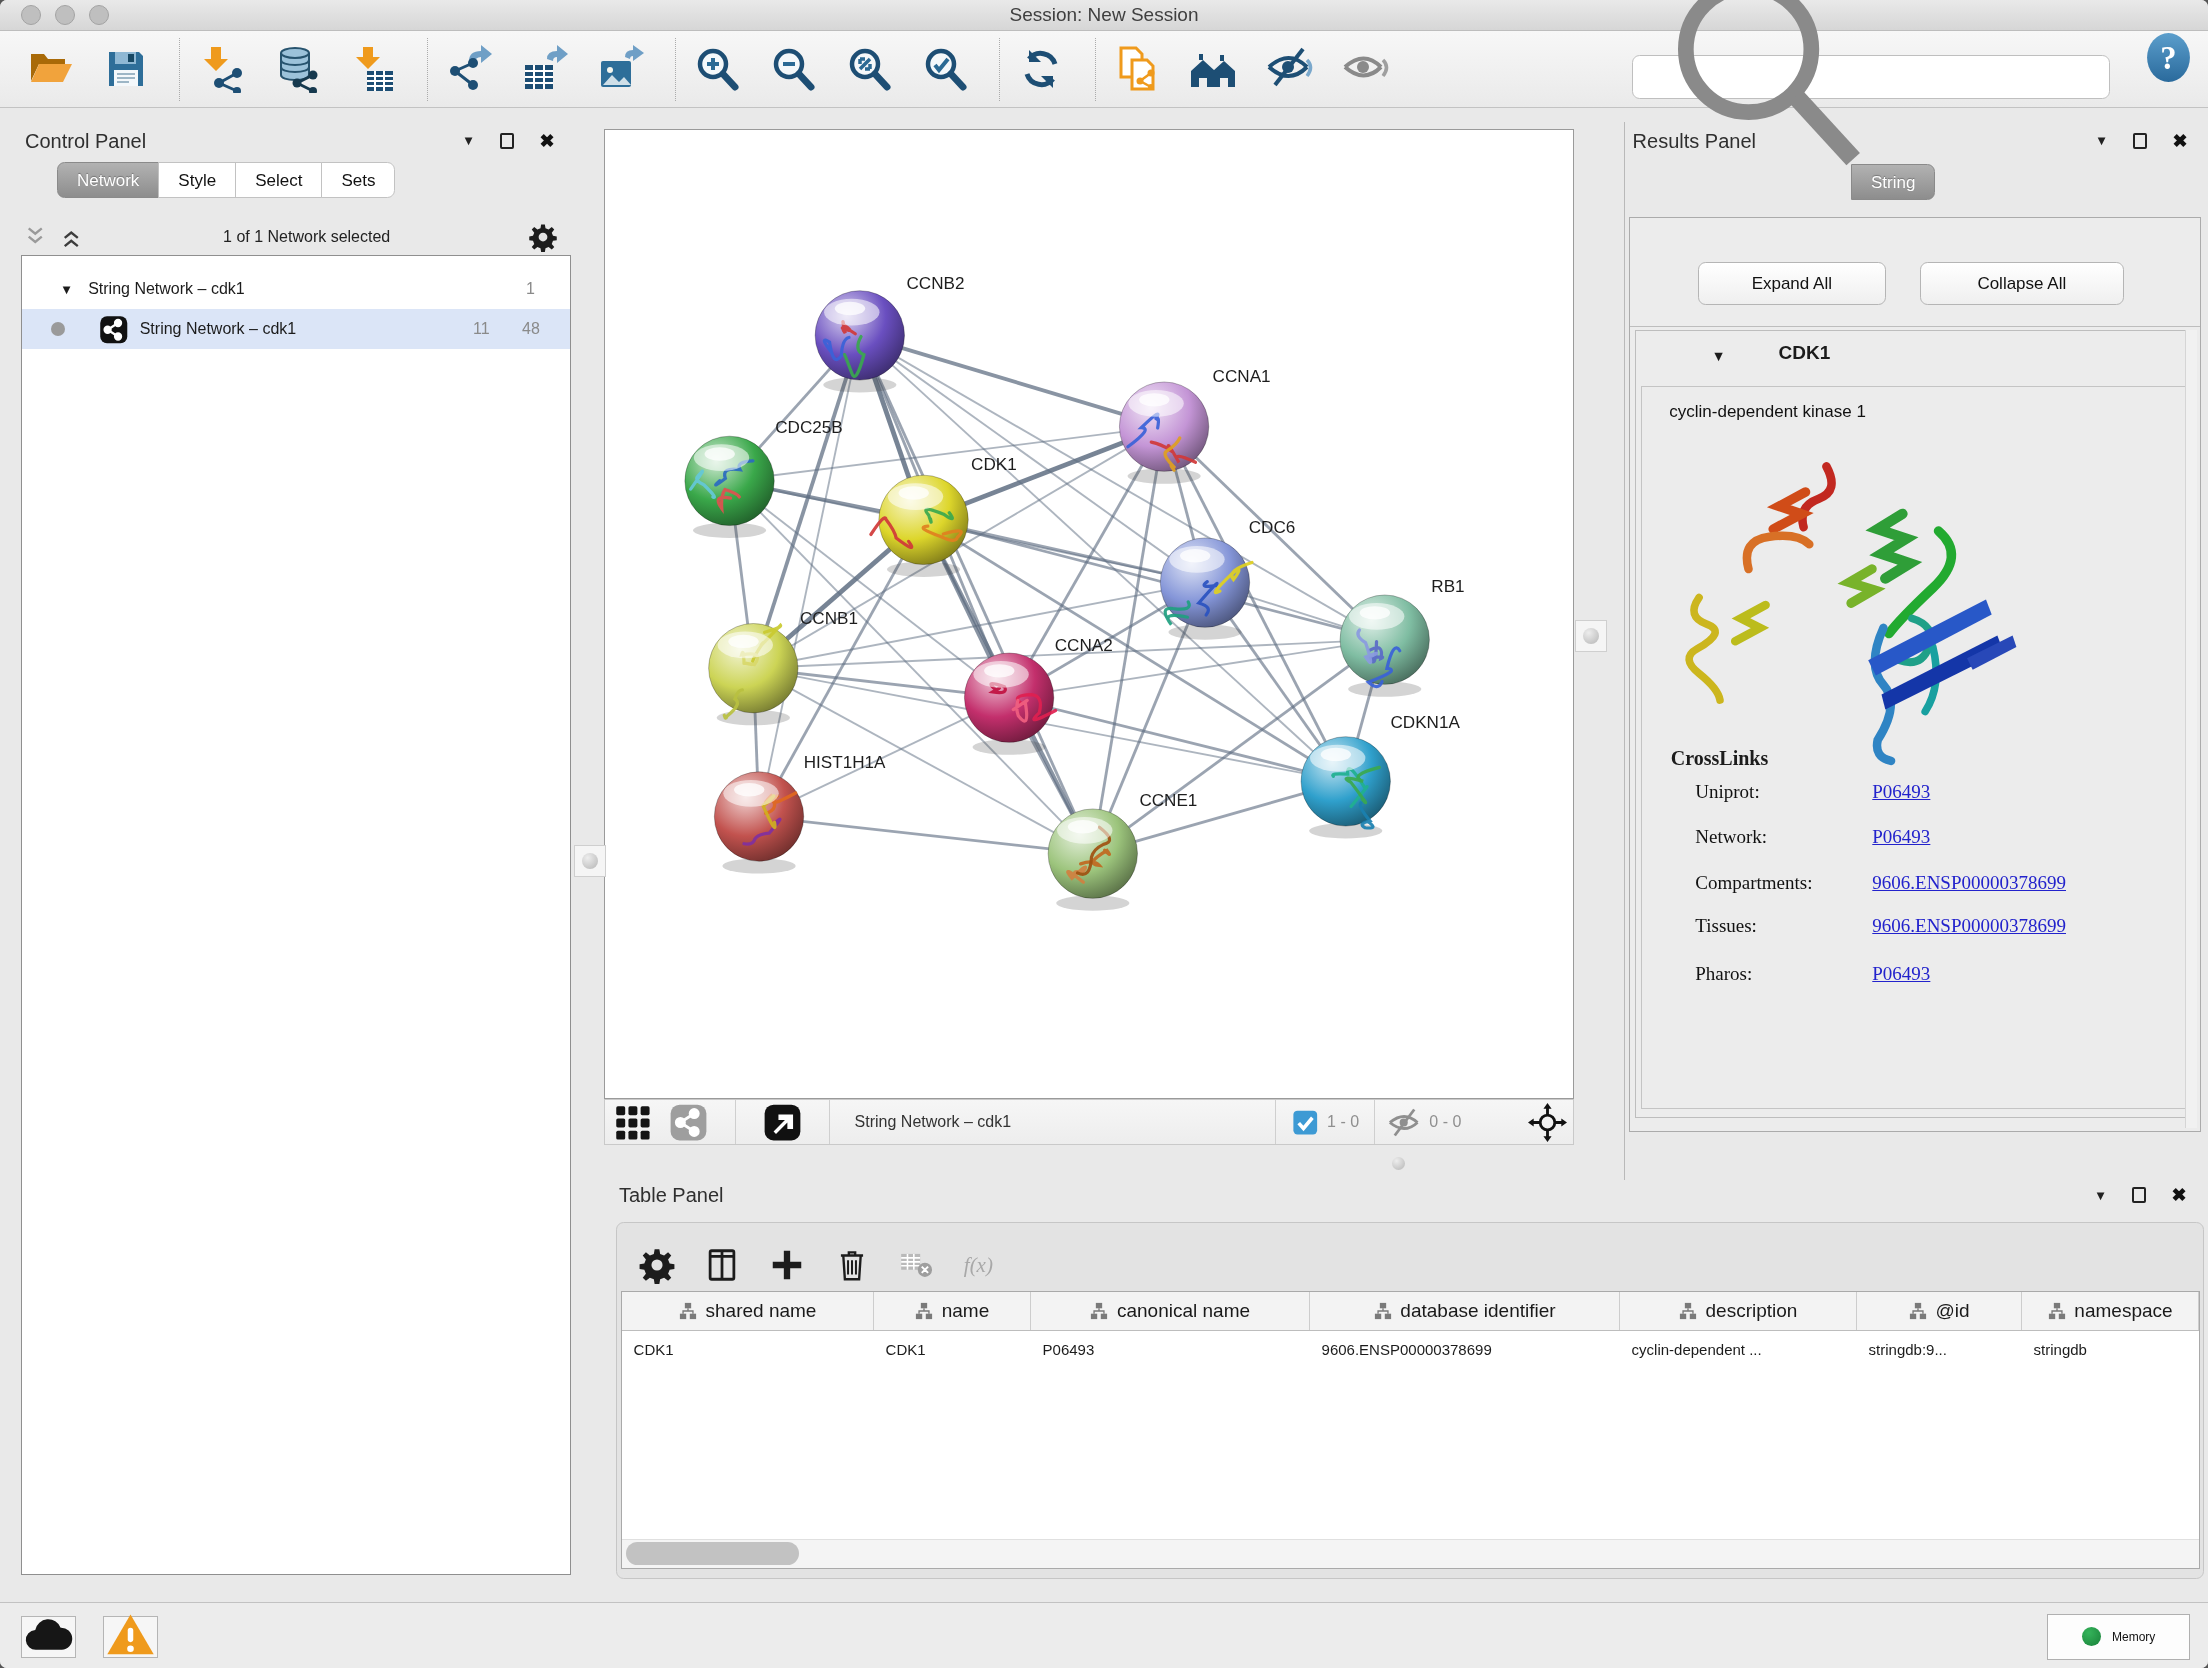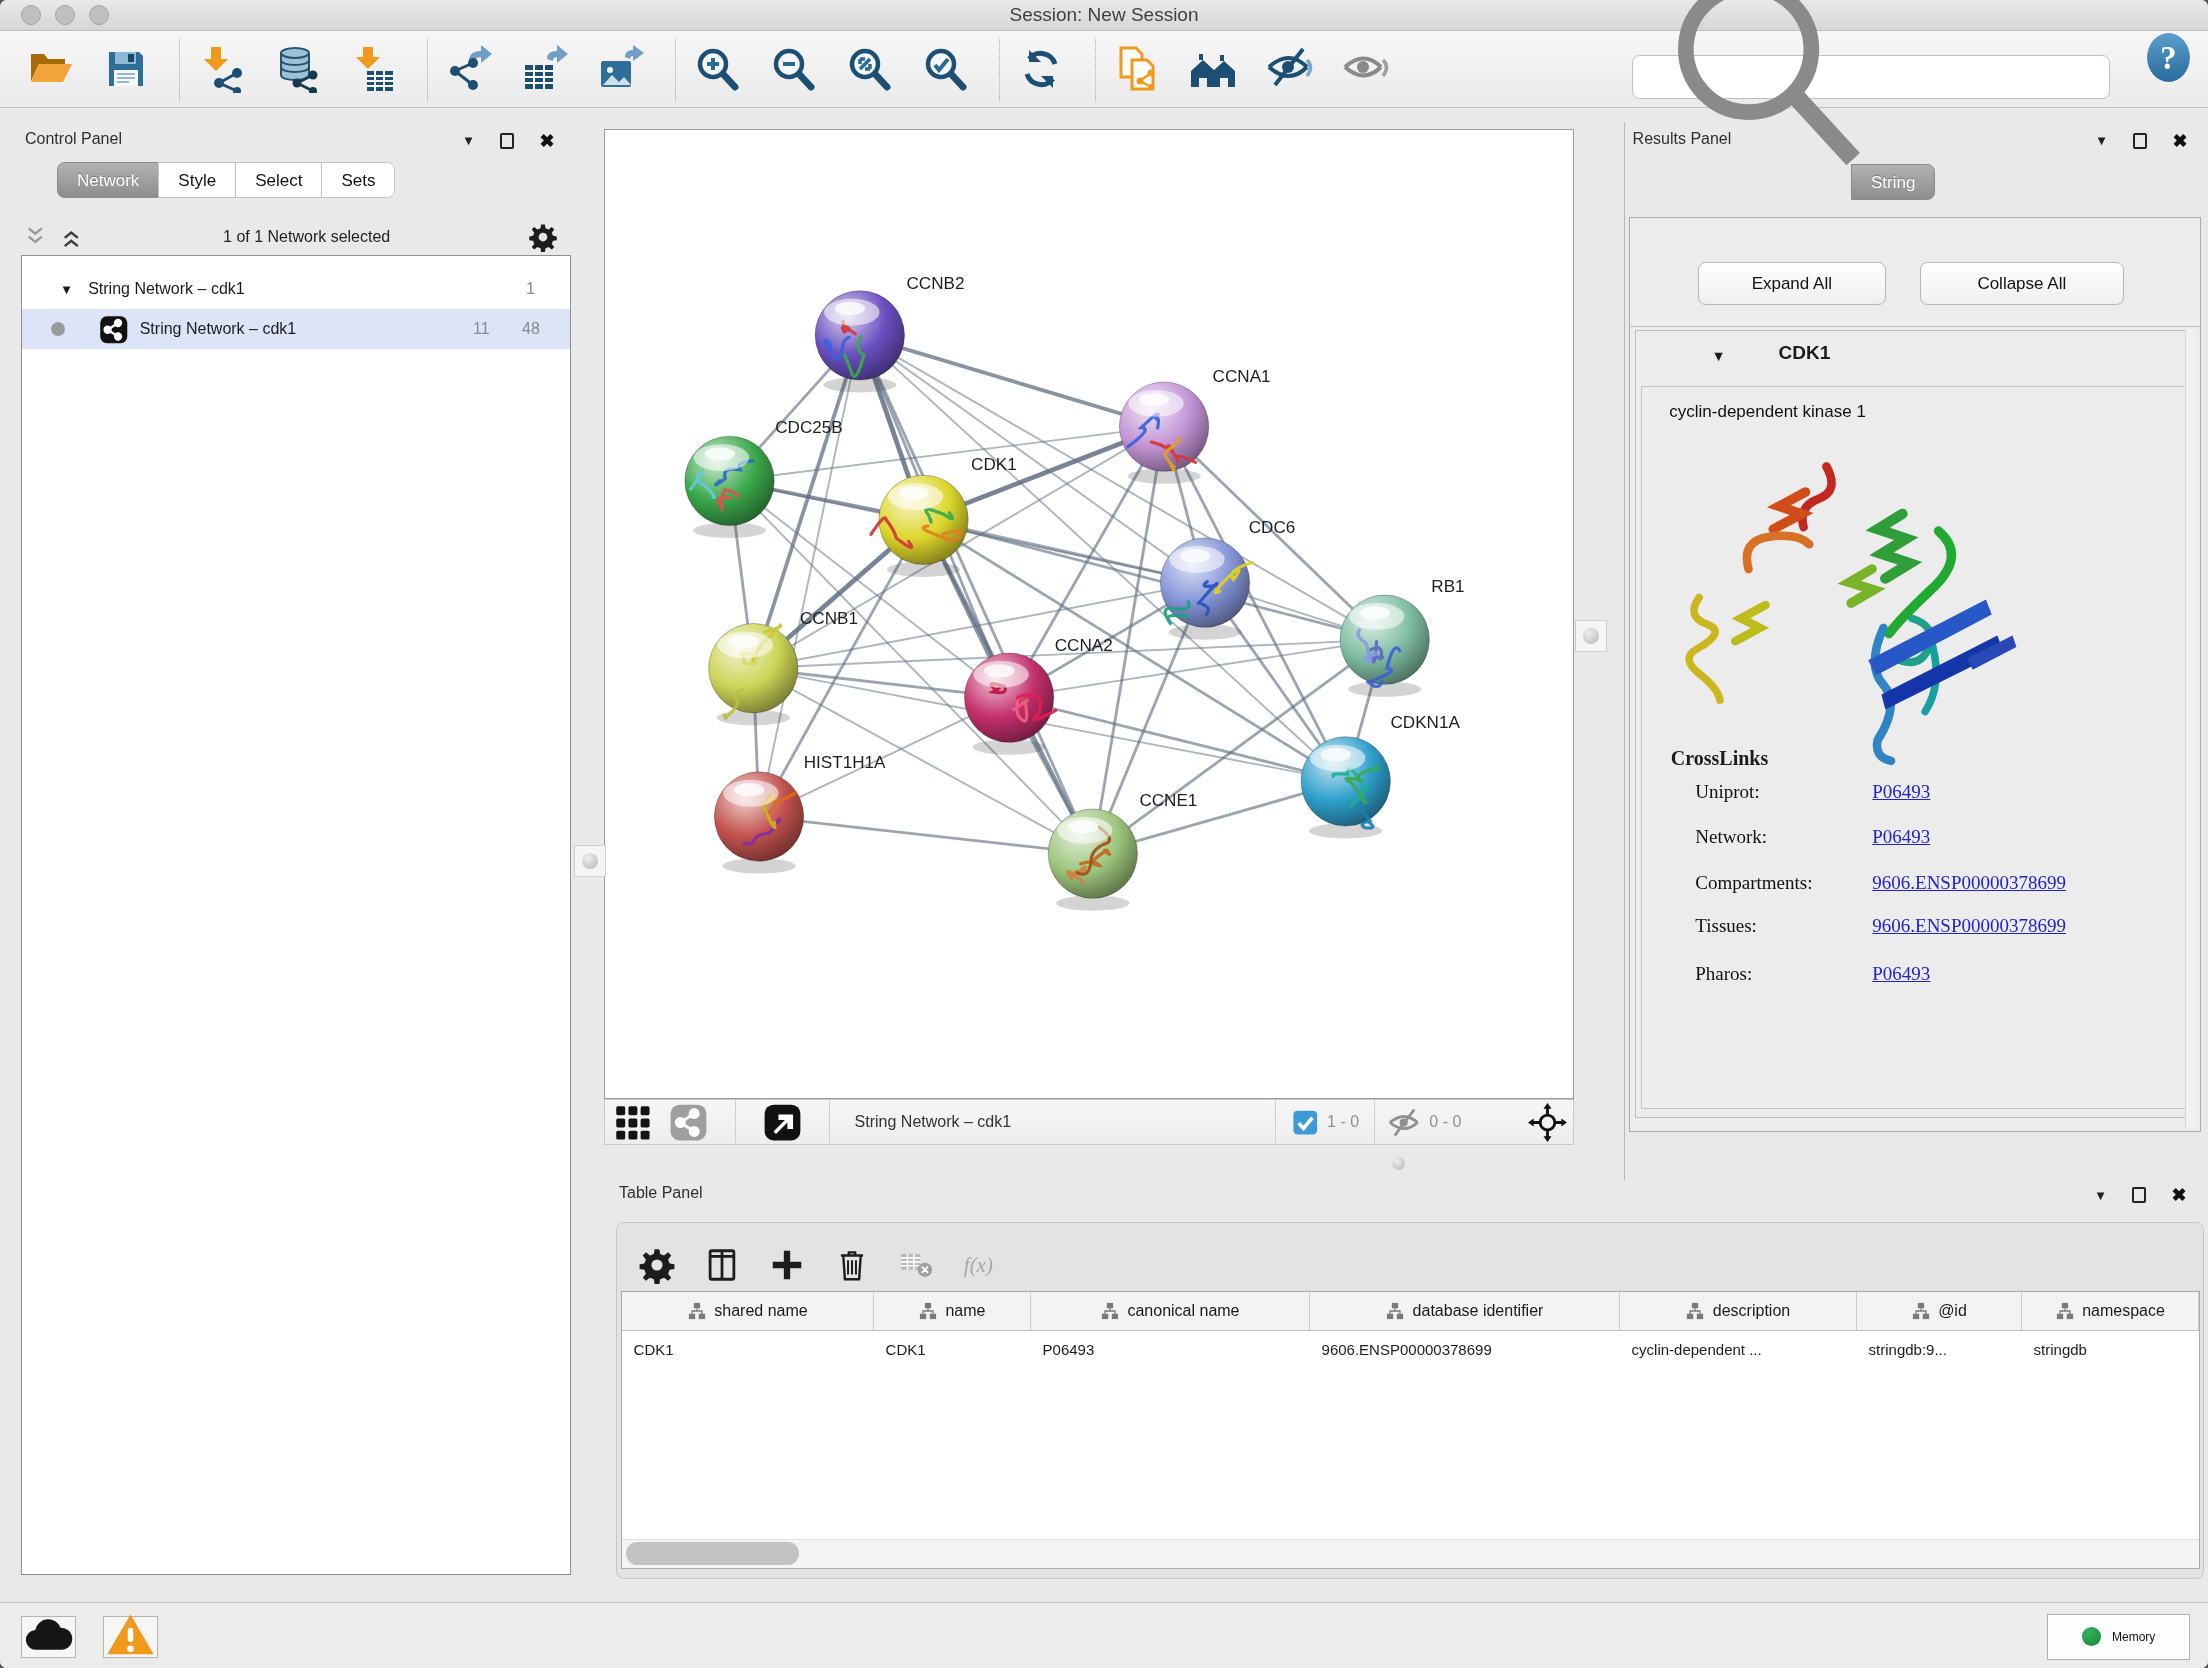--- a/index.html
+++ b/index.html
@@ -21,21 +21,21 @@
   .tool-btn svg{width:48px;height:48px;}
   .tb-sep{width:0;height:63px;border-left:1.9px dotted #ababab;margin:0 13.3px 0 5.7px;flex:0 0 auto;}
   .tb-search{position:absolute;left:1632px;top:55px;width:476px;height:42px;
     background:#fff;border:1px solid #bfbfbf;border-radius:7.6px;display:flex;align-items:center;}
   .tb-search svg{width:27px;height:27px;margin-left:11.4px;}
   .tb-search input{border:none;outline:none;flex:1;font-size:17px;height:34px;
     font-family:"Liberation Sans",sans-serif;background:transparent;}
   .help-btn{position:absolute;left:2144px;top:32px;width:49px;height:51px;}
   .help-btn svg{width:49px;height:51px;}
   
-  .panel-hd-title{position:absolute;font-size:16px;color:#2f2f2f;}
+  .panel-hd-title{position:absolute;font-size:20px;color:#2f2f2f;}
   .win-ctrl{position:absolute;display:flex;align-items:center;gap:25px;}
   .wc-tri{font-size:13.3px;color:#222;line-height:1;}
   .wc-box{width:14.3px;height:16px;border:2.4px solid #222;border-radius:1.9px;box-sizing:border-box;}
   .wc-x{font-size:18px;font-weight:bold;color:#111;line-height:1;}
   .seg{height:36px;line-height:36px;padding:0 19px;background:#fff;
     border:1px solid #c2c2c2;font-size:17px;color:#111;box-sizing:border-box;margin-left:-1px;}
   .seg.first{border-radius:7.6px 0 0 7.6px;margin-left:0;}
   .seg.last{border-radius:0 7.6px 7.6px 0;}
   .seg.sel{background:linear-gradient(#b2b2b2,#8d8d8d);color:#fff;border-color:#8a8a8a;
     text-shadow:0 -1px 1px rgba(0,0,0,.3);}
@@ -82,21 +82,21 @@
   #tp-box{position:absolute;left:12.4px;top:49px;width:1586px;height:355px;background:#e3e3e3;
     border:1px solid #c6c6c6;border-radius:7.6px;}
   .tp-tools{position:absolute;left:19px;top:7.6px;display:flex;align-items:flex-end;gap:23px;height:55px;}
   .tp-tools .tool-btn{width:42px;height:42px;margin:0;}
   .tp-tools .tool-btn svg{width:38px;height:38px;}
   .tp-tools .fx svg{width:57px;height:38px;}
   #tp-table{position:absolute;left:3.8px;top:68px;width:1577px;height:276px;background:#fff;
     border:1px solid #a9a9a9;overflow:hidden;}
   .tbl-hd{display:flex;height:38px;border-bottom:1px solid #bdbdbd;background:#f3f3f3;}
   .tbl-hd-cell{display:flex;align-items:center;justify-content:center;gap:8.6px;
-    border-right:1px solid #cdcdcd;font-size:16px;color:#1a1a1a;box-sizing:border-box;flex:0 0 auto;}
+    border-right:1px solid #cdcdcd;font-size:19px;color:#1a1a1a;box-sizing:border-box;flex:0 0 auto;}
   .tbl-hd-cell svg{width:18px;height:18px;}
   .tbl-row{display:flex;height:36px;}
   .tbl-cell{display:flex;align-items:center;padding-left:11.4px;font-size:15px;
     box-sizing:border-box;flex:0 0 auto;white-space:nowrap;overflow:hidden;}
   .hscroll{position:absolute;left:0;bottom:0;width:100%;height:28.5px;background:#f4f4f4;
     border-top:1px solid #e0e0e0;}
   .hthumb{position:absolute;left:3.8px;top:2.9px;width:173px;height:23px;border-radius:11.4px;background:#c2c2c2;}
   .bottom-tabs{position:absolute;left:520px;top:401px;display:flex;}
   
   #statusbar{position:absolute;left:0;top:1602px;width:100%;height:67px;

